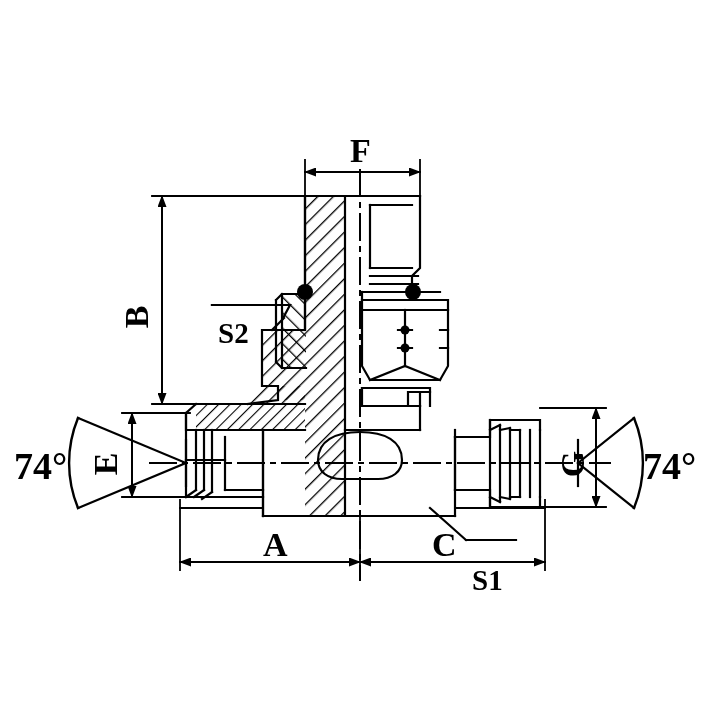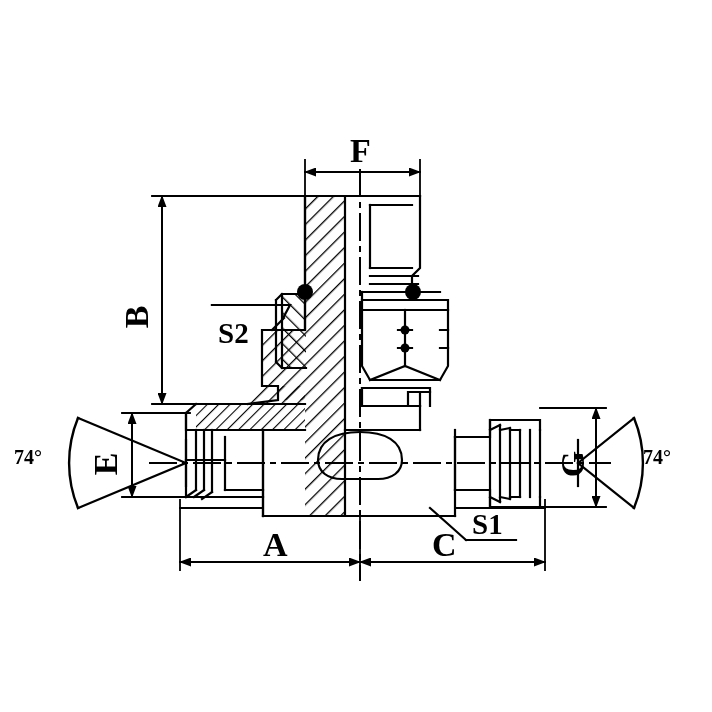--- a/index.html
+++ b/index.html
@@ -3,21 +3,21 @@
 <meta charset="utf-8">
 <title>Technical Drawing</title>
 <style>
   html,body{margin:0;padding:0;background:#ffffff;}
   body{width:712px;height:712px;font-family:"Liberation Serif",serif;}
   #stage{position:relative;width:712px;height:712px;background:#fff;overflow:hidden;}
   #stage svg{position:absolute;left:0;top:0;}
   .lbl{position:absolute;color:#000;font-family:"Liberation Serif",serif;
        font-weight:700;line-height:1;white-space:nowrap;}
   .dimletter{font-size:34px;}
-  .ang{font-size:20px;}
+  .ang{font-size:38px;}
   .sx{font-size:29px;margin-top:36px;}
   .rot90{transform:rotate(-90deg);transform-origin:center center;}
 </style>
 </head>
 <body>
 
 <div id="stage">
 
 <svg width="712" height="712" viewBox="0 0 712 712">
   <defs>
@@ -210,19 +210,19 @@
 <div class="lbl dimletter rot90" style="left:93px;top:447px;width:26px;text-align:center;">E</div>
 
 <div class="lbl dimletter rot90" style="left:558px;top:447px;width:30px;text-align:center;">G</div>
 
 <div class="lbl dimletter" style="left:263px;top:528px;">A</div>
 
 <div class="lbl dimletter" style="left:432px;top:528px;">C</div>
 
 <div class="lbl sx" style="left:218px;top:283px;">S2</div>
 
-<div class="lbl sx" style="left:472px;top:474px;text-align:center;">S1</div>
+<div class="lbl sx" style="left:472px;top:530px;text-align:center;">S1</div>
 
 <div class="lbl ang" style="left:14px;top:447px;">74°</div>
 
 <div class="lbl ang" style="left:643px;top:447px;">74°</div>
 
 </div>
 
 </body></html>

